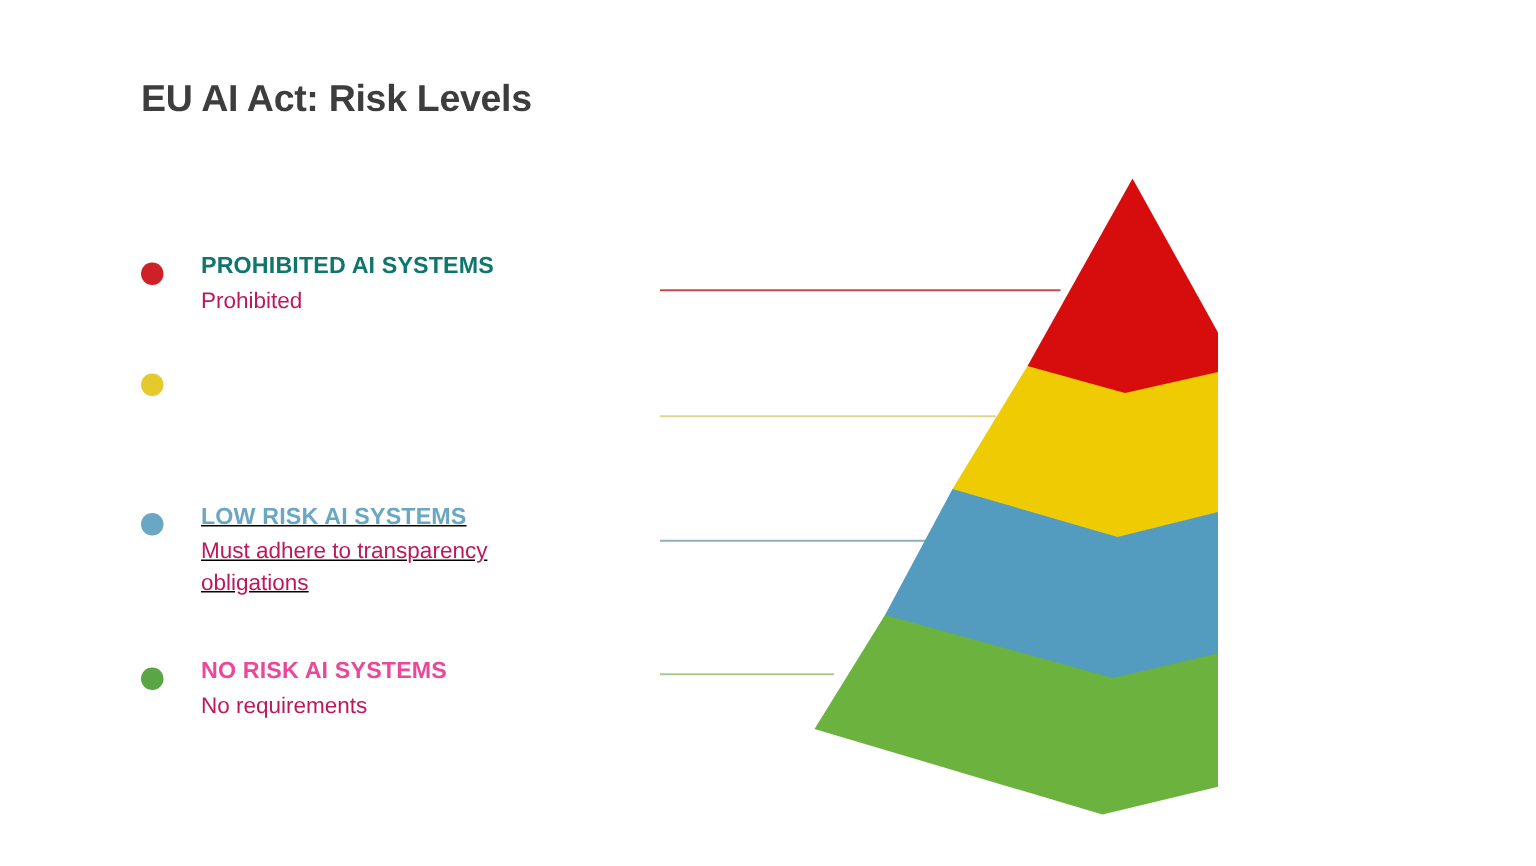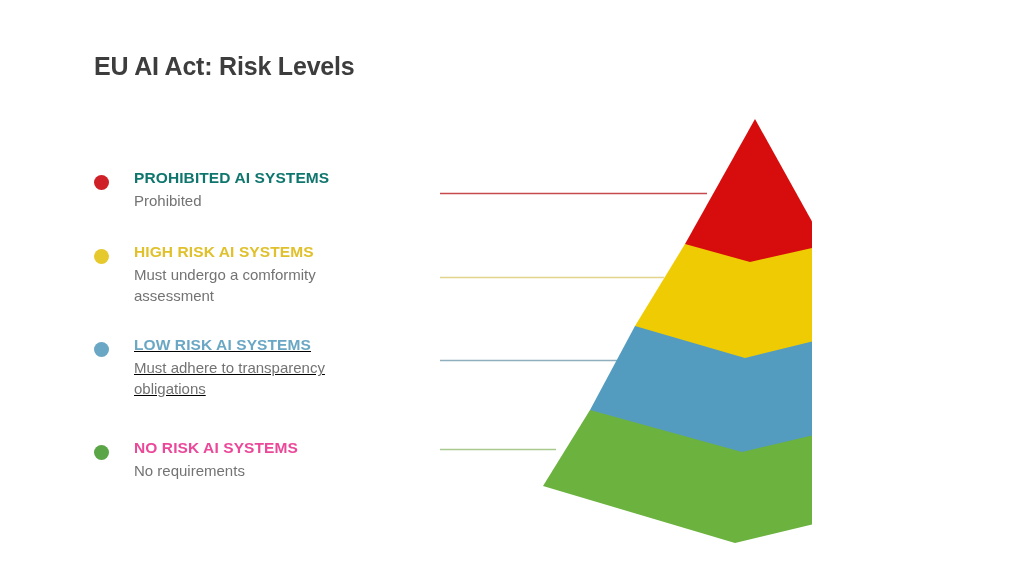--- a/index.html
+++ b/index.html
@@ -58,21 +58,21 @@
     font-size: 15.5px;
     font-weight: bold;
     letter-spacing: 0.1px;
     line-height: 1.25;
     white-space: nowrap;
   }
   .legend-desc {
     margin-top: 4px;
     font-size: 15px;
     font-weight: normal;
-    color: #737373;
+    color: #be185d;
     line-height: 1.35;
     max-width: 270px;
   }
 
   
   #pyramid-svg {
     position: absolute;
     left: 0;
     top: 0;
     width: 1024px;
@@ -130,24 +130,20 @@
     <div class="legend-item" style="top:0px;">
       <span class="legend-dot" style="background:#CE2026;"></span>
       <div class="legend-text">
         <div class="legend-title" style="color:#0f766e;">PROHIBITED AI SYSTEMS</div>
         <div class="legend-desc">Prohibited</div>
       </div>
     </div>
 
     <div class="legend-item" style="top:74px;">
       <span class="legend-dot" style="background:#E6C92C;"></span>
-      <div class="legend-text">
-        <div class="legend-title" style="color:#E0C02B;">HIGH RISK AI SYSTEMS</div>
-        <div class="legend-desc" style="max-width:250px;">Must undergo a comformity assessment</div>
-      </div>
     </div>
 
     <div class="legend-item" style="top:167px;text-decoration:underline;">
       <span class="legend-dot" style="background:#6AA7C4;"></span>
       <div class="legend-text">
         <div class="legend-title" style="color:#6AA7C4;">LOW RISK AI SYSTEMS</div>
         <div class="legend-desc" style="max-width:262px;">Must adhere to transparency obligations</div>
       </div>
     </div>
 

